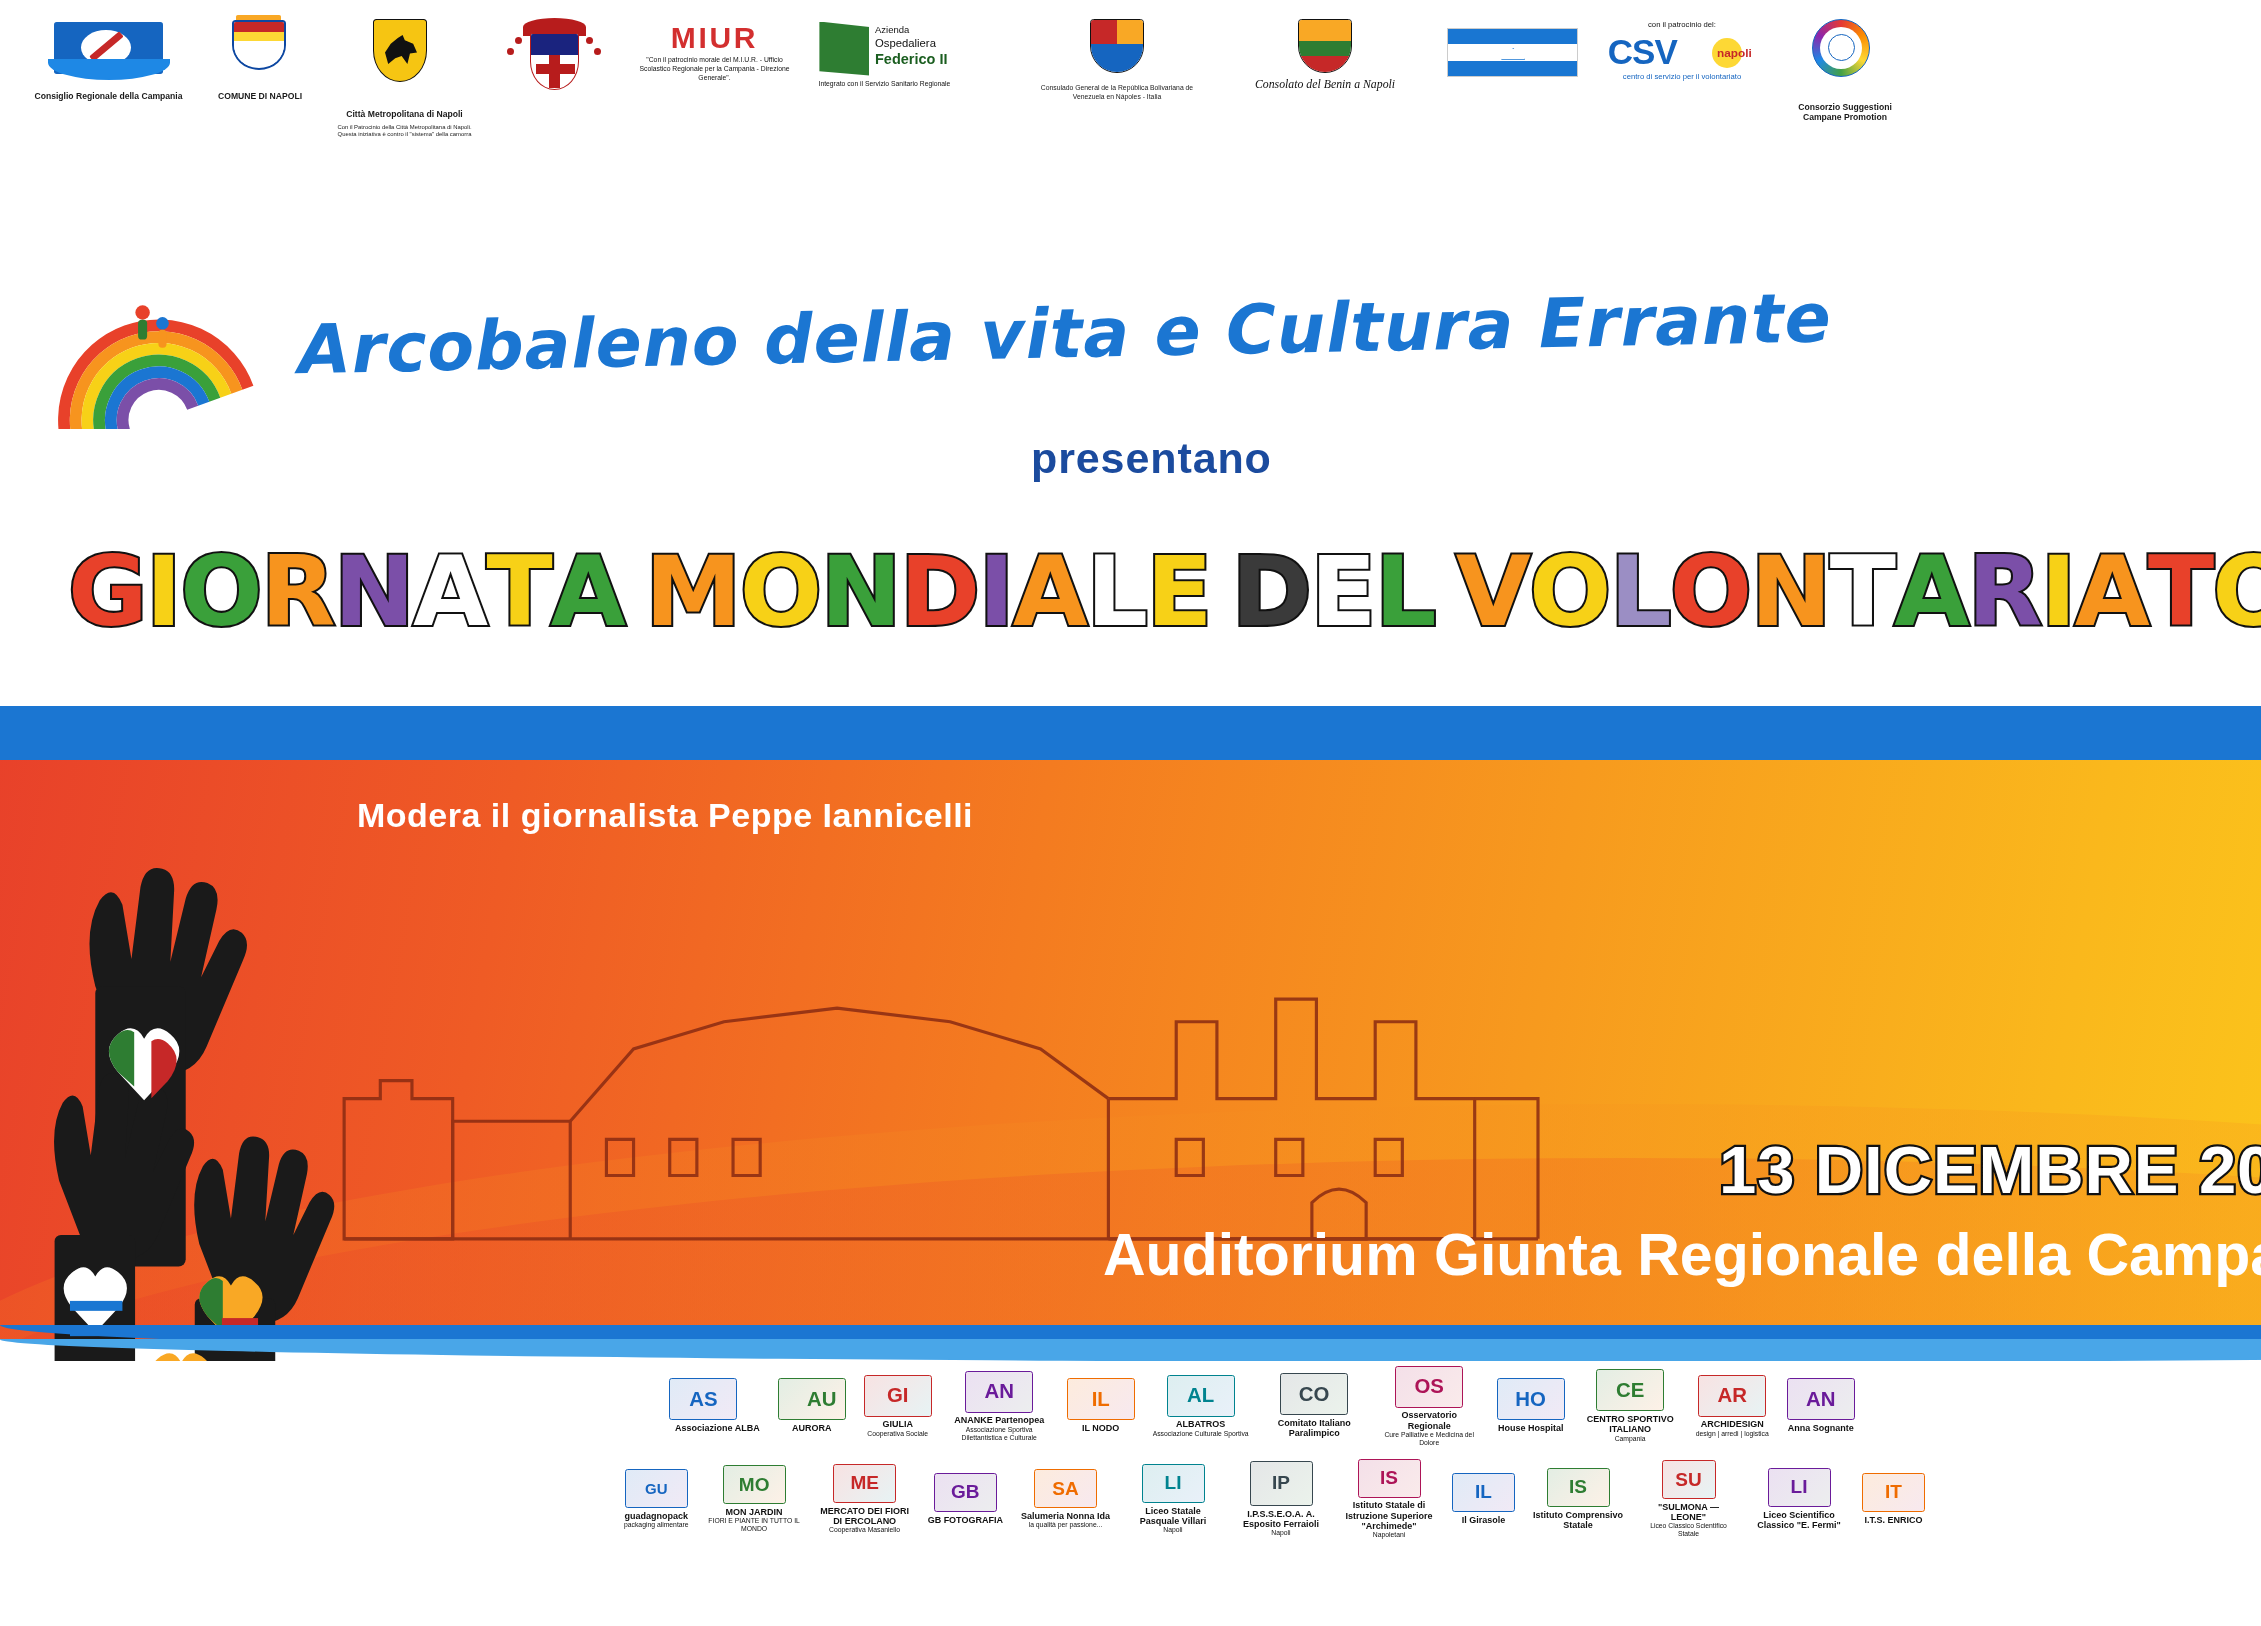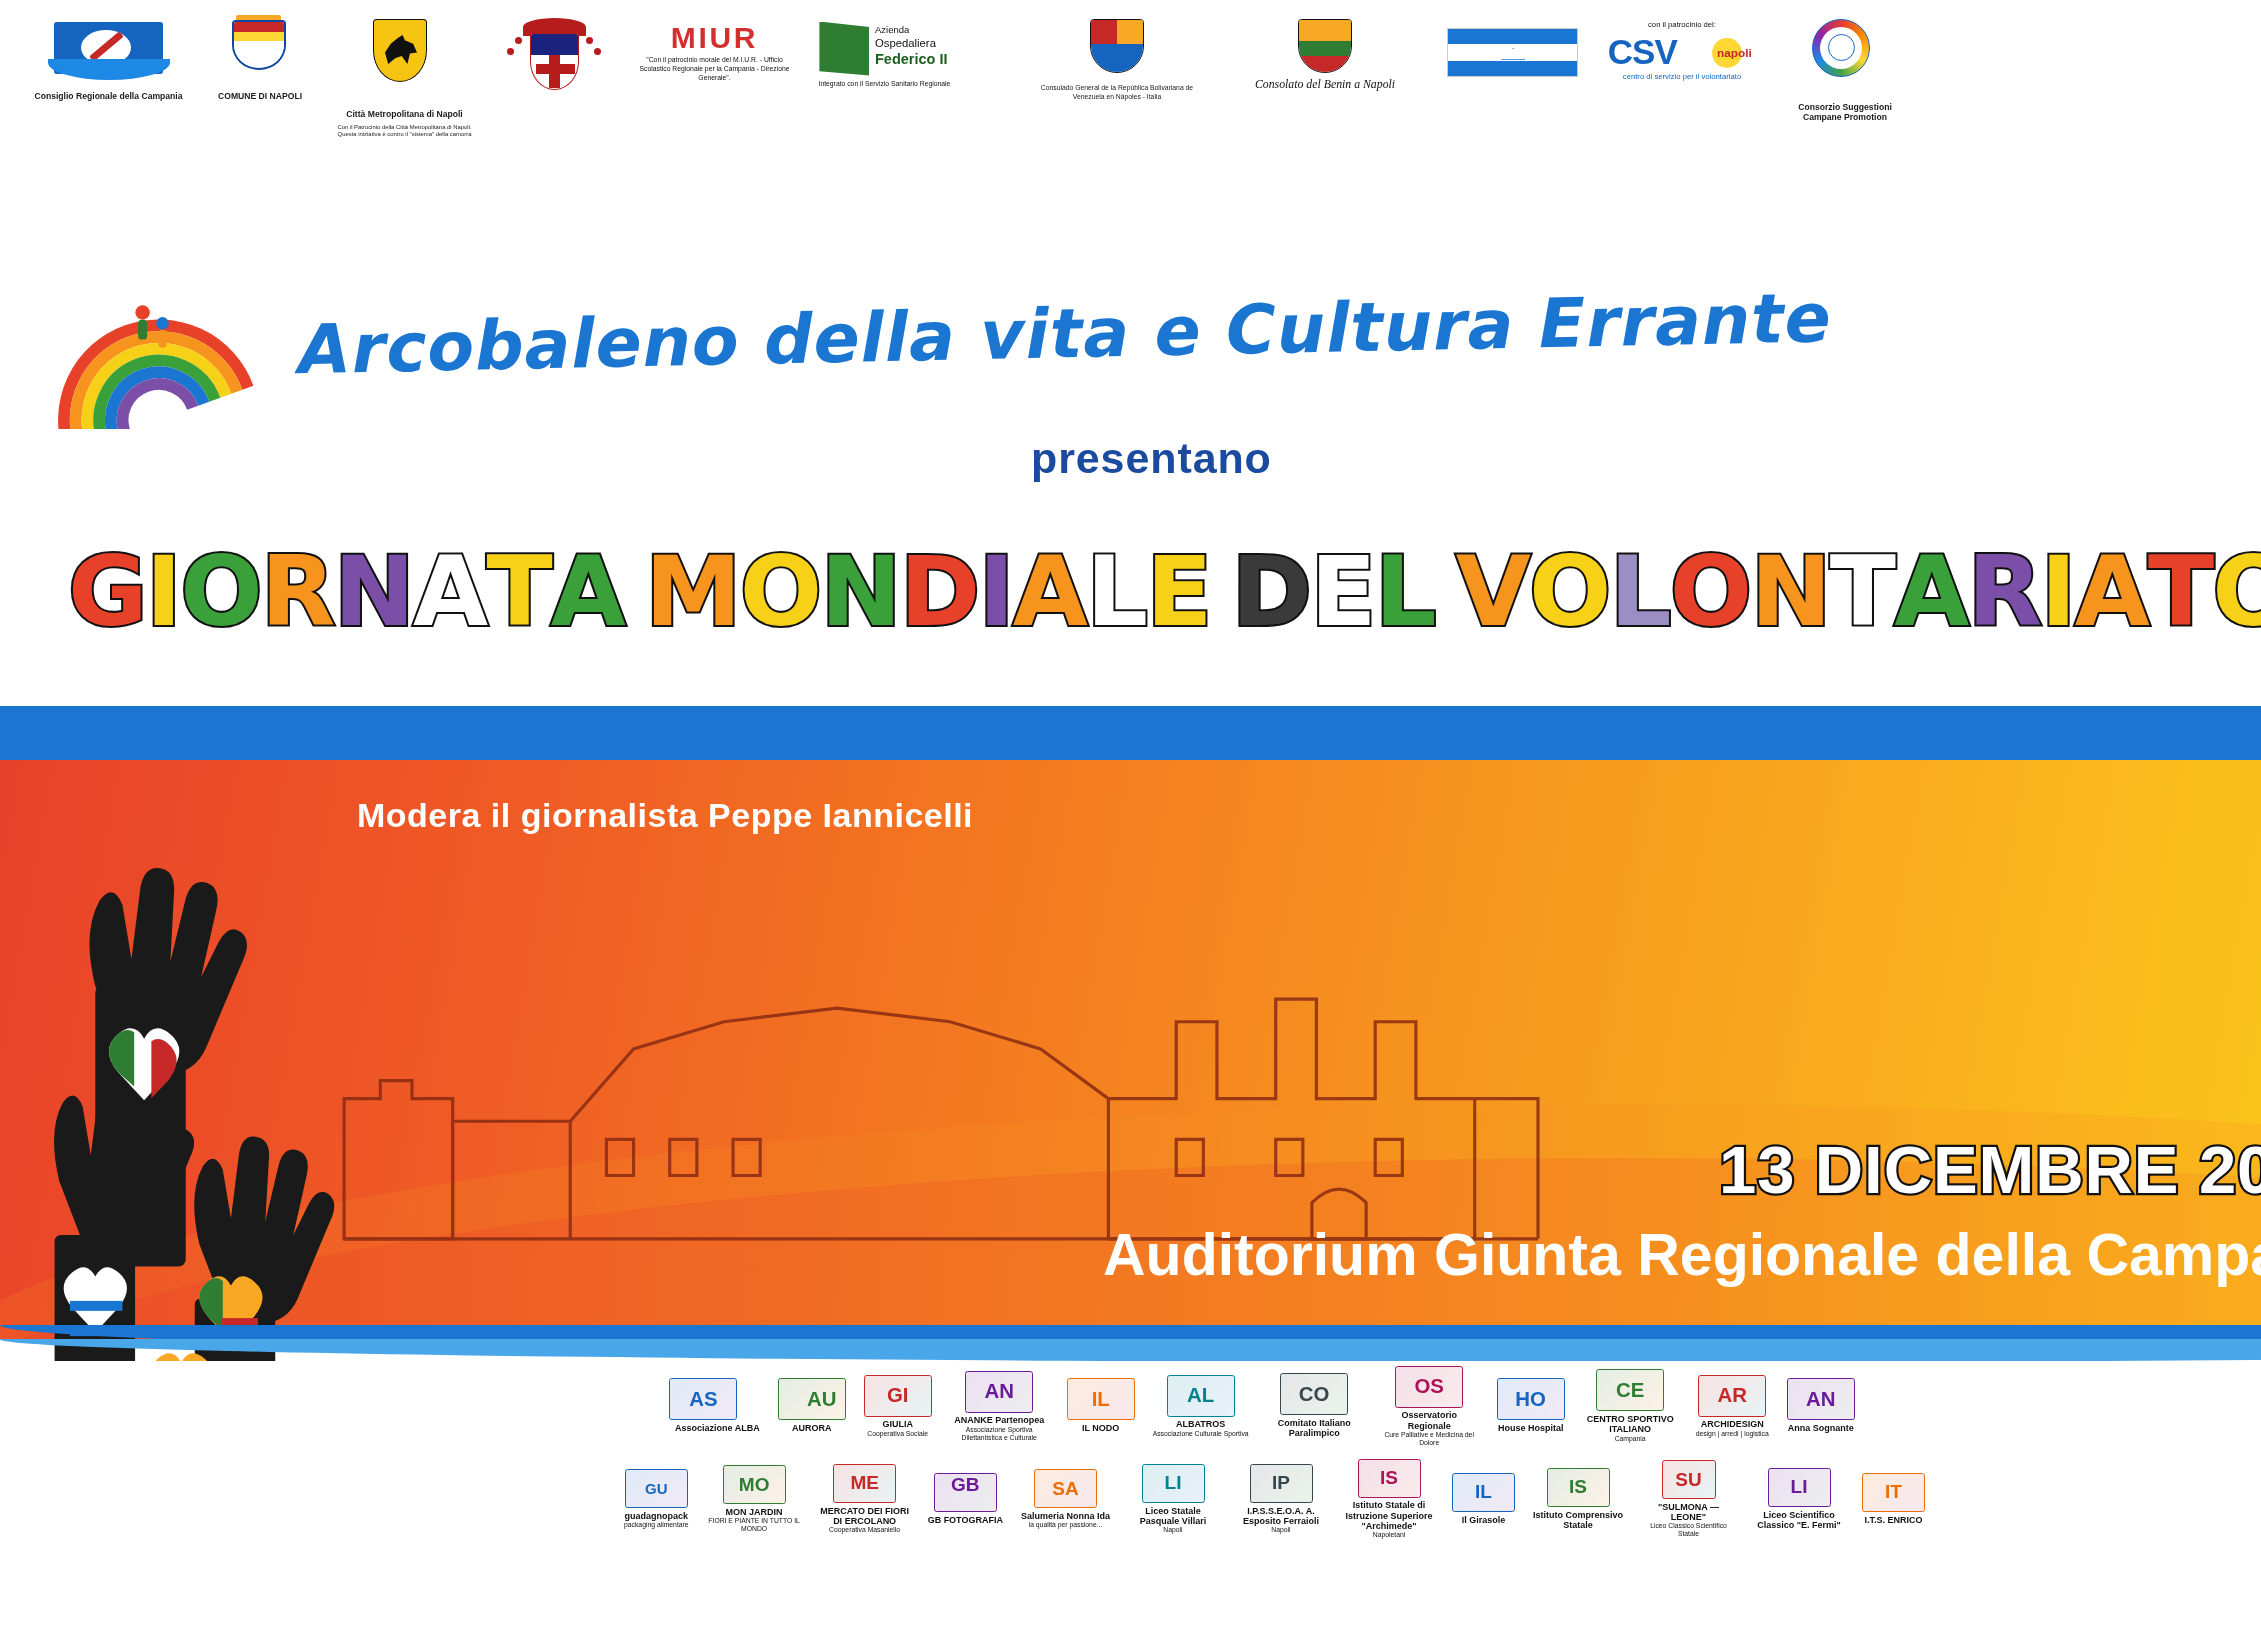--- a/index.html
+++ b/index.html
@@ -543,41 +543,41 @@
         <div class="sp-label sm" style="max-width: 95px;">FIORI E PIANTE IN TUTTO IL MONDO</div>
       </div>
       <div class="sp">
         <div style="width: 63px; height: 39px; border-radius: 2.7px; background: linear-gradient(135deg, rgba(198, 40, 40, 0.133), rgba(0, 131, 143, 0.094)); border: 0.9px solid rgb(198, 40, 40); display: flex; align-items: center; justify-content: center; margin-bottom: 2.7px;">
           <div style="font-size: 19px; font-weight: bold; color: rgb(198, 40, 40);">ME</div>
         </div>
         <div class="sp-label" style="max-width: 90px;">MERCATO DEI FIORI DI ERCOLANO</div>
         <div class="sp-label sm" style="max-width: 95px;">Cooperativa Masaniello</div>
       </div>
       <div class="sp">
-        <div style="width: 63px; height: 39px; border-radius: 2.7px; background: linear-gradient(135deg, rgba(106, 27, 154, 0.133), rgba(55, 71, 79, 0.094)); border: 0.9px solid rgb(106, 27, 154); display: flex; justify-content: center; margin-bottom: 2.7px;">
+        <div style="width: 63px; height: 39px; border-radius: 2.7px; background: linear-gradient(135deg, rgba(106, 27, 154, 0.133), rgba(55, 71, 79, 0.094)); border: 0.9px solid rgb(106, 27, 154); display: flex; align-items: center; justify-content: center; margin-bottom: 2.7px;">
           <div style="font-size: 19px; font-weight: bold; color: rgb(106, 27, 154);">GB</div>
         </div>
         <div class="sp-label" style="max-width: 90px;">GB FOTOGRAFIA</div>
       </div>
       <div class="sp">
         <div style="width: 63px; height: 39px; border-radius: 2.7px; background: linear-gradient(135deg, rgba(239, 108, 0, 0.133), rgba(173, 20, 87, 0.094)); border: 0.9px solid rgb(239, 108, 0); display: flex; align-items: center; justify-content: center; margin-bottom: 2.7px;">
           <div style="font-size: 19px; font-weight: bold; color: rgb(239, 108, 0);">SA</div>
         </div>
         <div class="sp-label" style="max-width: 90px;">Salumeria Nonna Ida</div>
         <div class="sp-label sm" style="max-width: 95px;">la qualità per passione...</div>
       </div>
       <div class="sp">
         <div style="width: 63px; height: 39px; border-radius: 2.7px; background: linear-gradient(135deg, rgba(0, 131, 143, 0.133), rgba(21, 101, 192, 0.094)); border: 0.9px solid rgb(0, 131, 143); display: flex; align-items: center; justify-content: center; margin-bottom: 2.7px;">
           <div style="font-size: 19px; font-weight: bold; color: rgb(0, 131, 143);">LI</div>
         </div>
         <div class="sp-label" style="max-width: 90px;">Liceo Statale Pasquale Villari</div>
         <div class="sp-label sm" style="max-width: 95px;">Napoli</div>
       </div>
       <div class="sp">
-        <div style="width: 63px; height: 39px; border-radius: 2.7px; background: linear-gradient(135deg, rgba(55, 71, 79, 0.133), rgba(46, 125, 50, 0.094)); border: 0.9px solid rgb(55, 71, 79); display: flex; align-items: center; justify-content: center; margin-bottom: 2.7px;">
+        <div style="width: 63px; height: 45px; border-radius: 2.7px; background: linear-gradient(135deg, rgba(55, 71, 79, 0.133), rgba(46, 125, 50, 0.094)); border: 0.9px solid rgb(55, 71, 79); display: flex; align-items: center; justify-content: center; margin-bottom: 2.7px;">
           <div style="font-size: 19px; font-weight: bold; color: rgb(55, 71, 79);">IP</div>
         </div>
         <div class="sp-label" style="max-width: 90px;">I.P.S.S.E.O.A. A. Esposito Ferraioli</div>
         <div class="sp-label sm" style="max-width: 95px;">Napoli</div>
       </div>
       <div class="sp">
         <div style="width: 63px; height: 39px; border-radius: 2.7px; background: linear-gradient(135deg, rgba(173, 20, 87, 0.133), rgba(198, 40, 40, 0.094)); border: 0.9px solid rgb(173, 20, 87); display: flex; align-items: center; justify-content: center; margin-bottom: 2.7px;">
           <div style="font-size: 19px; font-weight: bold; color: rgb(173, 20, 87);">IS</div>
         </div>
         <div class="sp-label" style="max-width: 90px;">Istituto Statale di Istruzione Superiore "Archimede"</div>

